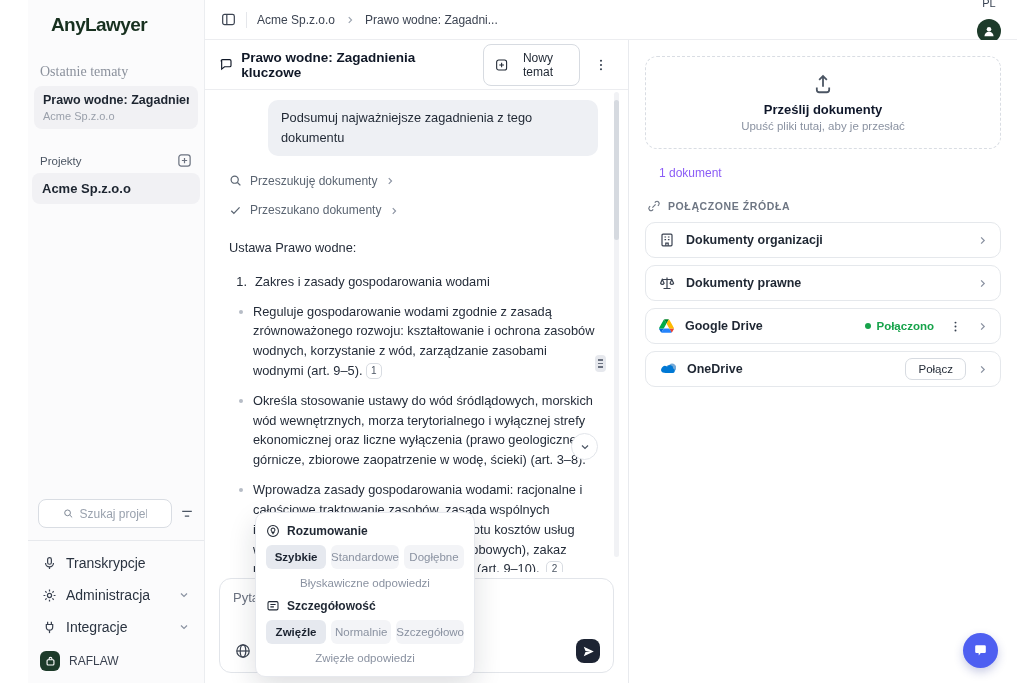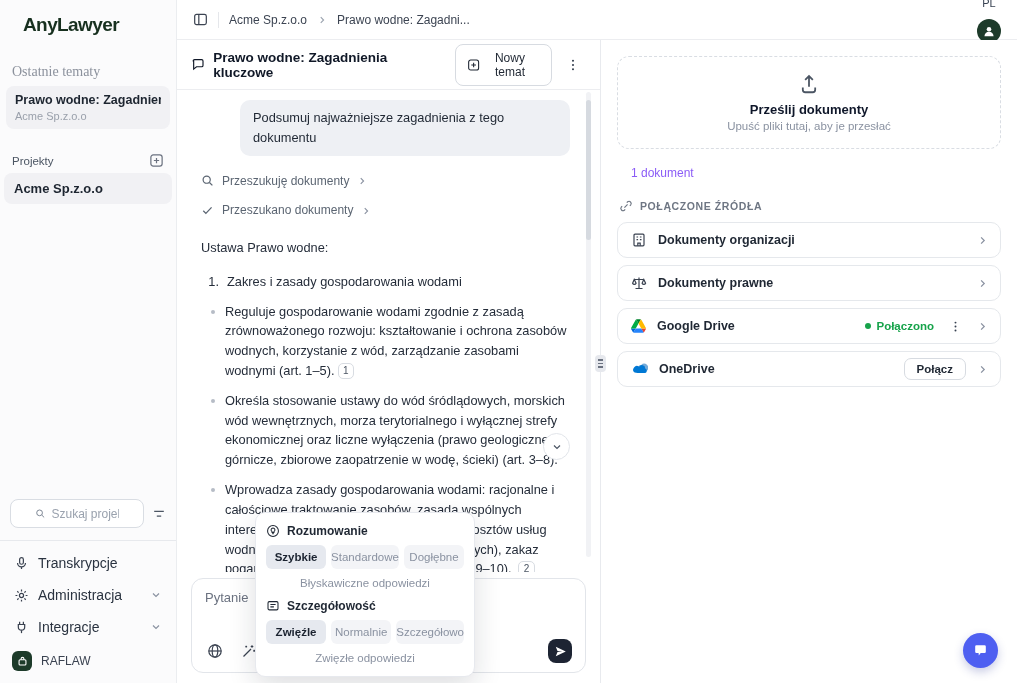--- a/index.html
+++ b/index.html
@@ -1,21 +1,21 @@
 <!DOCTYPE html>
 <html><head>
 <meta charset="utf-8">
 <style>
   * { margin:0; padding:0; box-sizing:border-box; }
   html,body { width:1017px; height:683px; }
   body { font-family:"Liberation Sans","DejaVu Sans",sans-serif; background:#fff; color:#1f2733; overflow:hidden; }
   .app { position:relative; display:flex; width:1017px; height:683px; background:#fff; }
 
   
-  .sidebar { width:177px; min-width:177px; background:#fbfbfc; border-right:1px solid #ebedf0; display:flex; flex-direction:column; position:relative; }
+  .sidebar { width:177px; min-width:177px; background:#fbfbfc; border-right:1px solid #ebedf0; display:flex; flex-direction:column; position:relative;margin-left:28px; }
   .logo { padding:14px 0 0 23px; font-size:19px; font-weight:800; letter-spacing:-0.6px; color:#17301f; }
   .side-label { margin:28px 12px 6px; font-size:14px; color:#8b919c;font-family:Liberation Serif, serif; }
   .recent-item { margin:0 6px; background:#f1f1f4; border-radius:8px; padding:7px 9px; cursor:pointer; }
   .recent-item .t { font-size:12.5px; font-weight:700; color:#1d2530; white-space:nowrap; overflow:hidden; }
   .recent-item .s { font-size:11px; color:#9aa0ab; margin-top:3px; }
   .projects-row { margin:24px 12px 5px; display:flex; align-items:center; justify-content:space-between; font-size:11.5px; color:#4b5563; }
   .project-item { margin:0 4px; background:#f1f1f4; border-radius:8px; padding:8px 10px; font-size:13px; font-weight:600; color:#1d2530; cursor:pointer; }
   .side-spacer { flex:1; }
   .search-row { margin:0 10px; display:flex; align-items:center; gap:8px; }
   .search-box { flex:1; display:flex; align-items:center; gap:6px; border:1px solid #d9dde3; border-radius:8px; background:#fff; height:29px; padding:0 24px; }
@@ -89,21 +89,21 @@
   .upload-hint { font-size:11.5px; color:#8a92a1; }
   .doc-count { margin:17px 14px 8px; font-size:12px; color:#8b5cf6; }
   .doc-card { border:1px solid #e5e8ec; border-radius:10px; padding:11px 13px; display:flex; gap:10px; cursor:pointer; background:#fff; }
   .doc-name { font-size:12.5px; font-weight:700; color:#1b2330; }
   .doc-meta { font-size:11.5px; color:#8a92a1; margin-top:4px; }
   .sources-label { margin:19px 2px 9px; display:flex; align-items:center; gap:7px; font-size:10.5px; font-weight:700; letter-spacing:.6px; color:#6e7683; }
   .src-card { border:1px solid #e5e8ec; border-radius:10px; height:36px; display:flex; align-items:center; gap:11px; padding:0 12px 0 13px; margin-bottom:7px; background:#fff; cursor:pointer; }
   .src-label { font-size:12.5px; font-weight:600; color:#1f2733; flex:1; }
   .status-connected { display:flex; align-items:center; gap:5px; font-size:11.5px; font-weight:600; color:#16a34a; }
   .status-dot { width:6px; height:6px; border-radius:50%; background:#16a34a; }
-  .connect-btn { border:1px solid #d7dbe1; border-radius:7px; background:#fff; font-size:11.5px; font-weight:700; color:#1f2733; padding:4px 12px; cursor:pointer; font-family:inherit; }
+  .connect-btn { border:1px solid #d7dbe1; border-radius:7px; background:#fff; font-size:11.5px; font-weight:400; color:#1f2733; padding:4px 12px; cursor:pointer; font-family:inherit; }
   .src-kebab { background:none; border:none; cursor:pointer; padding:2px 4px; }
 
   
   .chat-widget { position:absolute; right:19px; bottom:15px; width:35px; height:35px; border-radius:50%; background:#4e5ff1; display:flex; align-items:center; justify-content:center; cursor:pointer; box-shadow:0 4px 10px rgba(40,50,150,.25); z-index:50; }
 
   svg.ic { display:block; }
 </style>
 </head>
 <body>
 
@@ -263,21 +263,21 @@
           </div>
 
           <div class="answer-intro">Ustawa Prawo wodne:</div>
 
           <div class="olist-item">
             <span class="num">1.</span>
             <span>Zakres i zasady gospodarowania wodami</span>
           </div>
           <div class="bullet">
             <span class="dot"></span>
-            <span class="btxt"><span>Reguluje gospodarowanie wodami zgodnie z zasadą zrównoważonego rozwoju: kształtowanie i ochrona zasobów wodnych, korzystanie z wód, zarządzanie zasobami wodnymi (art. 1–5).</span><span class="cite-badge">1</span></span>
+            <span class="btxt"><span>Reguluje gospodarowanie wodami zgodnie z zasadą zrównoważonego rozwoju: kształtowanie i ochrona zasobów wodnych, korzystanie z wód, zarządzanie zasobami wodnymi (art. 9–5).</span><span class="cite-badge">1</span></span>
           </div>
           <div class="bullet">
             <span class="dot"></span>
             <span class="btxt">Określa stosowanie ustawy do wód śródlądowych, morskich wód wewnętrznych, morza terytorialnego i wyłącznej strefy ekonomicznej oraz liczne wyłączenia (prawo geologiczne i górnicze, zbiorowe zaopatrzenie w wodę, ścieki) (art. 3–8).</span>
           </div>
           <div class="bullet">
             <span class="dot"></span>
             <span class="btxt"><span>Wprowadza zasady gospodarowania wodami: racjonalne i całościowe traktowanie zasobów, zasada wspólnych interesów i współdziałania, zasada zwrotu kosztów usług wodnych (w tym środowiskowych i zasobowych), zakaz pogarszania funkcji ekologicznych wód (art. 9–10).</span> <span class="cite-badge">2</span></span>
           </div>
 

